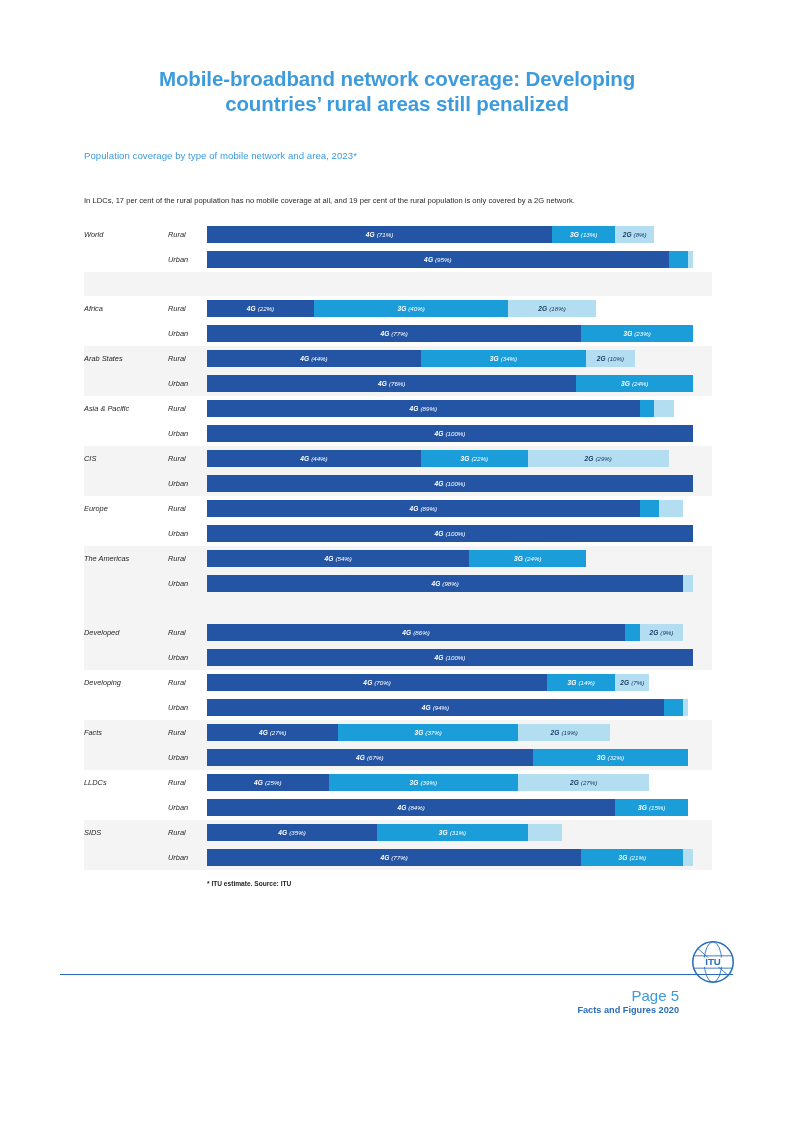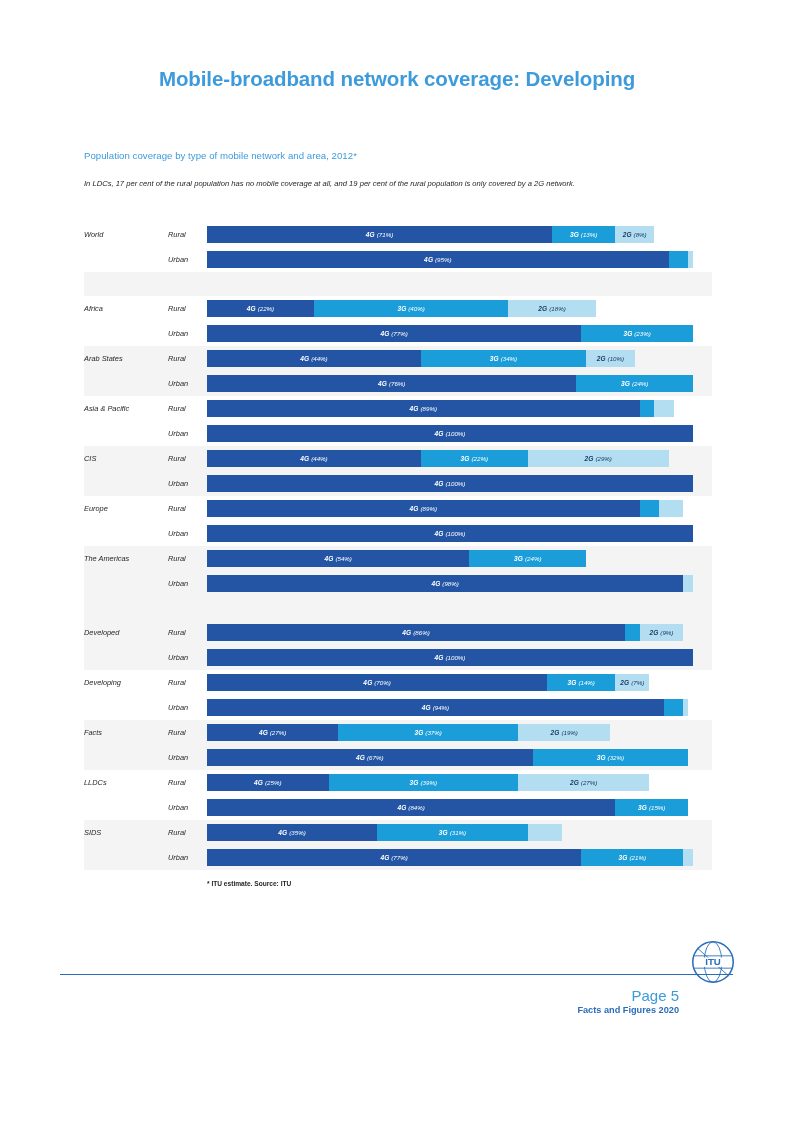--- a/index.html
+++ b/index.html
@@ -49,21 +49,21 @@
     letter-spacing: 0.05px;
   }
   .lede {
     position: absolute;
     left: 84px;
     color: #221F1F;
     font-size: 7.6px;
     line-height: 10px;
   }
   .lede.l1 { top: 175px; }
-  .lede.l2 { top: 179px; font-style: italic; }
+  .lede.l2 { top: 196px; }
 
   
   .chart {
     position: absolute;
     left: 84px;
     top: 222px;
     width: 628px;
   }
   .group {
     position: relative;
@@ -172,23 +172,24 @@
     height: 44px;
   }
 </style>
 </head>
 <body>
 
 <div class="page">
 
   <div class="title-block">
     <div class="title-line">Mobile-broadband network coverage: Developing</div>
+    <div class="title-line">countries’ rural areas still penalized</div>
   </div>
 
-  <div class="subtitle">Population coverage by type of mobile network and area, 2012*</div>
+  <div class="subtitle">Population coverage by type of mobile network and area, 2023*</div>
   <div class="lede l2">In LDCs, 17 per cent of the rural population has no mobile coverage at all, and 19 per cent of the rural population is only covered by a 2G network.</div>
 
   <div class="chart" id="chart-root">
       <div class="group">
         <div class="row">
           <div class="region-label">World</div>
           <div class="area-label">Rural</div>
           <div class="bar-track">
             <div class="seg g4" style="left: 0px; width: 345.06px;"><span class="tech">4G </span><span class="pct">(71%)</span></div>
             <div class="seg g3" style="left: 345.06px; width: 63.18px;"><span class="tech">3G </span><span class="pct">(13%)</span></div>

